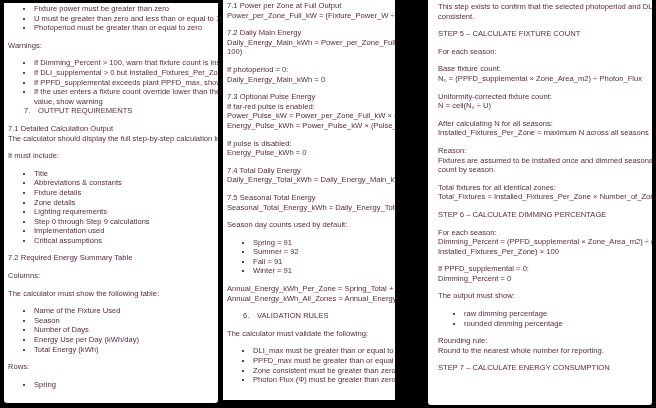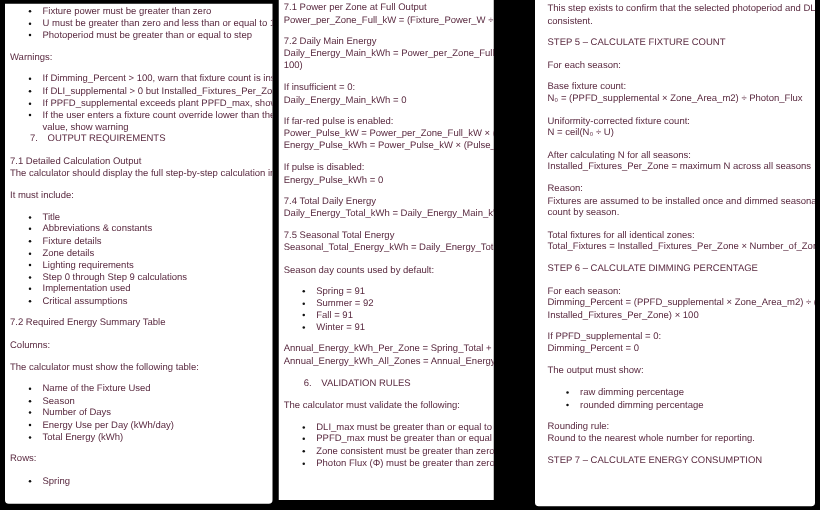--- a/index.html
+++ b/index.html
@@ -28,21 +28,21 @@
   .h { margin: 0; }
 </style>
 </head>
 <body>
 
 <div class="panel" id="p1">
   <div class="inner">
     <ul class="bul">
       <li>Fixture power must be greater than zero</li>
       <li>U must be greater than zero and less than or equal to 1</li>
-      <li>Photoperiod must be greater than or equal to step</li>
+      <li>Photoperiod must be greater than or equal to zero</li>
     </ul>
     <p>Warnings:</p>
     <ul class="bul" style="margin-bottom:0">
       <li>If Dimming_Percent &gt; 100, warn that fixture count is insufficient</li>
       <li>If DLI_supplemental &gt; 0 but Installed_Fixtures_Per_Zone = 0, show warning</li>
       <li>If PPFD_supplemental exceeds plant PPFD_max, show warning</li>
       <li><span>If the user enters a fixture count override lower than the required</span><br><span>value, show warning</span></li>
     </ul>
     <div class="ol-item">
       <span class="num">7.</span><span>OUTPUT REQUIREMENTS</span>
@@ -77,22 +77,23 @@
   </div>
 </div>
 
 <div class="panel" id="p2">
   <div class="inner">
     <p class="h">7.1 Power per Zone at Full Output</p>
     <p>Power_per_Zone_Full_kW = (Fixture_Power_W ÷ 1,000) × Installed_Fixtures_Per_Zone</p>
     <p class="h">7.2 Daily Main Energy</p>
     <p class="h">Daily_Energy_Main_kWh = Power_per_Zone_Full_kW × Photoperiod × (Dimming_Percent ÷</p>
     <p>100)</p>
-    <p class="h">If insufficient = 0:</p>
+    <p class="h">If photoperiod = 0:</p>
     <p>Daily_Energy_Main_kWh = 0</p>
+    <p class="h">7.3 Optional Pulse Energy</p>
     <p class="h">If far-red pulse is enabled:</p>
     <p class="h">Power_Pulse_kW = Power_per_Zone_Full_kW × (Pulse_Output_Percent ÷ 100)</p>
     <p>Energy_Pulse_kWh = Power_Pulse_kW × (Pulse_Duration_Minutes ÷ 60)</p>
     <p class="h">If pulse is disabled:</p>
     <p>Energy_Pulse_kWh = 0</p>
     <p class="h">7.4 Total Daily Energy</p>
     <p>Daily_Energy_Total_kWh = Daily_Energy_Main_kWh + Energy_Pulse_kWh</p>
     <p class="h">7.5 Seasonal Total Energy</p>
     <p>Seasonal_Total_Energy_kWh = Daily_Energy_Total_kWh × Number_of_Days</p>
     <p>Season day counts used by default:</p>

